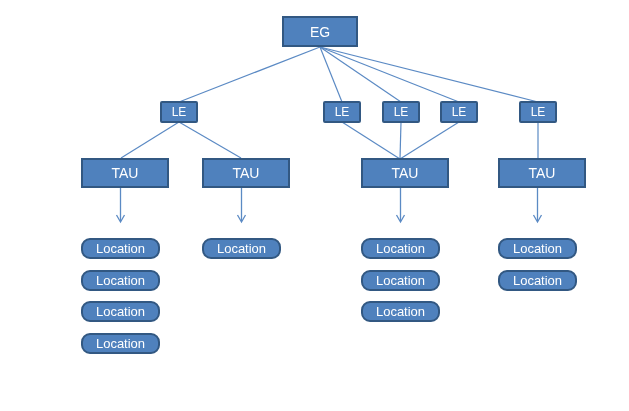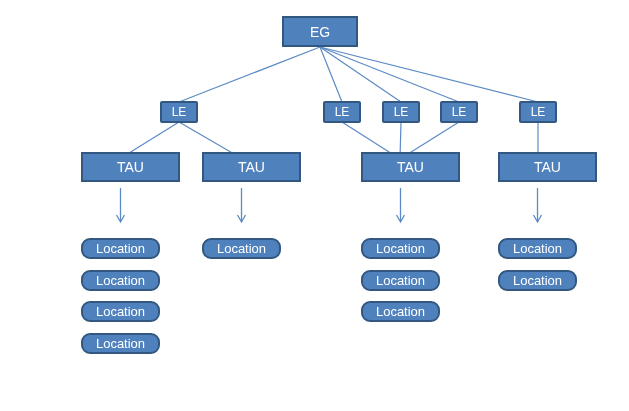--- a/index.html
+++ b/index.html
@@ -43,21 +43,21 @@
     width: 38px; height: 22px; top: 101px;
     border-radius: 2px;
     font-size: 12px;
   }
   .le-1 { left: 160px; }
   .le-2 { left: 323px; }
   .le-3 { left: 382px; }
   .le-4 { left: 440px; }
   .le-5 { left: 519px; }
   .node-tau {
-    width: 99px; height: 30px; top: 152px;
+    width: 88px; height: 30px; top: 158px;
     font-size: 14px;
   }
   .tau-1 { left: 81px; }
   .tau-2 { left: 202px; }
   .tau-3 { left: 361px; }
   .tau-4 { left: 498px; }
   .node-loc {
     width: 79px; height: 21px;
     font-size: 13px;
     border-radius: 9px;

